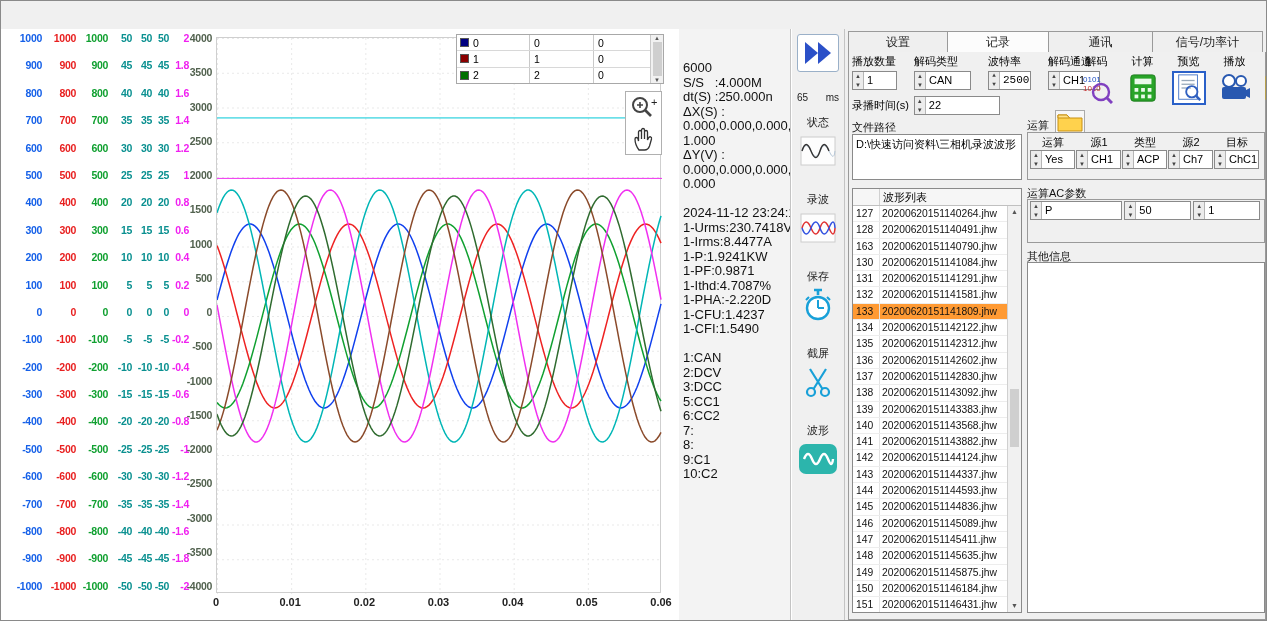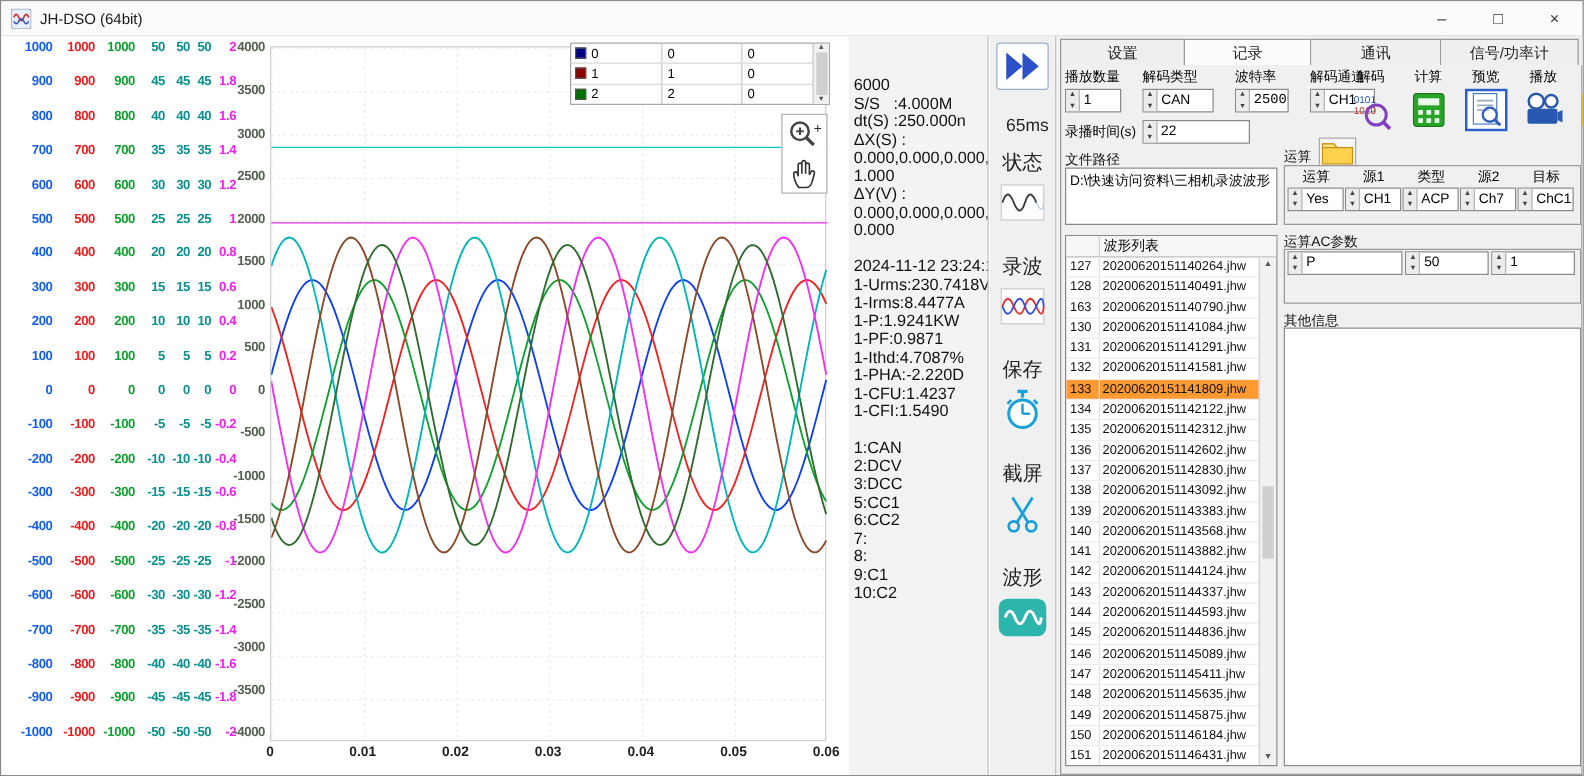--- a/index.html
+++ b/index.html
@@ -52,25 +52,25 @@
                 background:#f3f3f3; border-right:1px solid #c4c4c4;
                 font-size:13px; line-height:14.5px; color:#111;
                 padding:3px 1px 0 4px; white-space:pre; overflow:hidden; }
 
   
   .btn-col { position:absolute; left:791px; top:0; width:53px; height:593px;
              background:#f0f0f0; border-right:1px solid #c4c4c4; text-align:center; }
   .ff-btn { margin:5px auto 0; width:42px; height:38px; background:#fff;
             border:1px solid #9ab0c8; border-radius:3px; display:flex;
             align-items:center; justify-content:center; }
-  .time-row { margin-top:20px; padding:0 5px; display:flex; justify-content:flex-end;
-              font-size:14px; color:#222; }
+  .time-row { margin-top:20px; padding:0 5px; display:flex; justify-content:space-between;
+              font-size:10px; color:#222; }
   .tool-item { margin-top:22px; }
   .tool-item:first-child { margin-top:12px; }
-  .tool-label { font-size:16px; color:#222; margin-bottom:2px; }
+  .tool-label { font-size:11px; color:#222; margin-bottom:2px; }
   .tool-ic { width:40px; height:38px; margin:0 auto; display:flex; align-items:center; justify-content:center; }
 
   
   .right-panel { position:absolute; left:845px; top:0; width:422px; height:593px; background:#f0f0f0; }
   .tabs { position:absolute; left:2px; top:2px; right:2px; height:22px; display:flex; }
   .tab { border:1px solid #9a9a9a; border-left:none; background:#efefef; font-size:12px;
          display:flex; align-items:center; justify-content:center; color:#222; }
   .tab:first-child { border-left:1px solid #9a9a9a; }
   .tab.active { background:#fcfcfc; border-bottom-color:#fcfcfc; }
   .tab-page { position:absolute; left:2px; top:23px; right:2px; bottom:2px;
@@ -127,35 +127,20 @@
                   font-size:7px; color:#555; text-align:center; }
   .sarr { display:block; height:12px; line-height:12px; }
   .sarr.bottom { position:absolute; bottom:0; left:0; right:0; }
   .sthumb { position:absolute; top:45%; left:2px; width:9px; height:58px; background:#cfcfcf; }
 </style>
 </head>
 <body>
 
 <div class="window">
 
-  <div class="titlebar">
-    <span class="app-icon" id="app-icon">
-        <svg width="16" height="16" viewBox="0 0 16 16">
-          <rect width="16" height="16" rx="2" fill="#e8eef8" stroke="#8899bb"></rect>
-          <path d="M2 7 q2 -5 4 0 t4 0 t4 0" stroke="#d03030" fill="none" stroke-width="1.3"></path>
-          <path d="M2 10 q2 4 4 0 t4 0 t4 0" stroke="#3050c0" fill="none" stroke-width="1.3"></path>
-        </svg>
-      </span>
-    <span class="title">JH-DSO (64bit)</span>
-    <div class="win-controls">
-      <div class="win-btn">–</div>
-      <div class="win-btn">□</div>
-      <div class="win-btn">×</div>
-    </div>
-  </div>
 
   <div class="main">
 
     <div class="plot-panel">
       <div id="yaxes">
           <div class="ycol" style="left: 7px; width: 34px; color: rgb(21, 96, 232);">
             <span>1000</span>
             <span>900</span>
             <span>800</span>
             <span>700</span>

